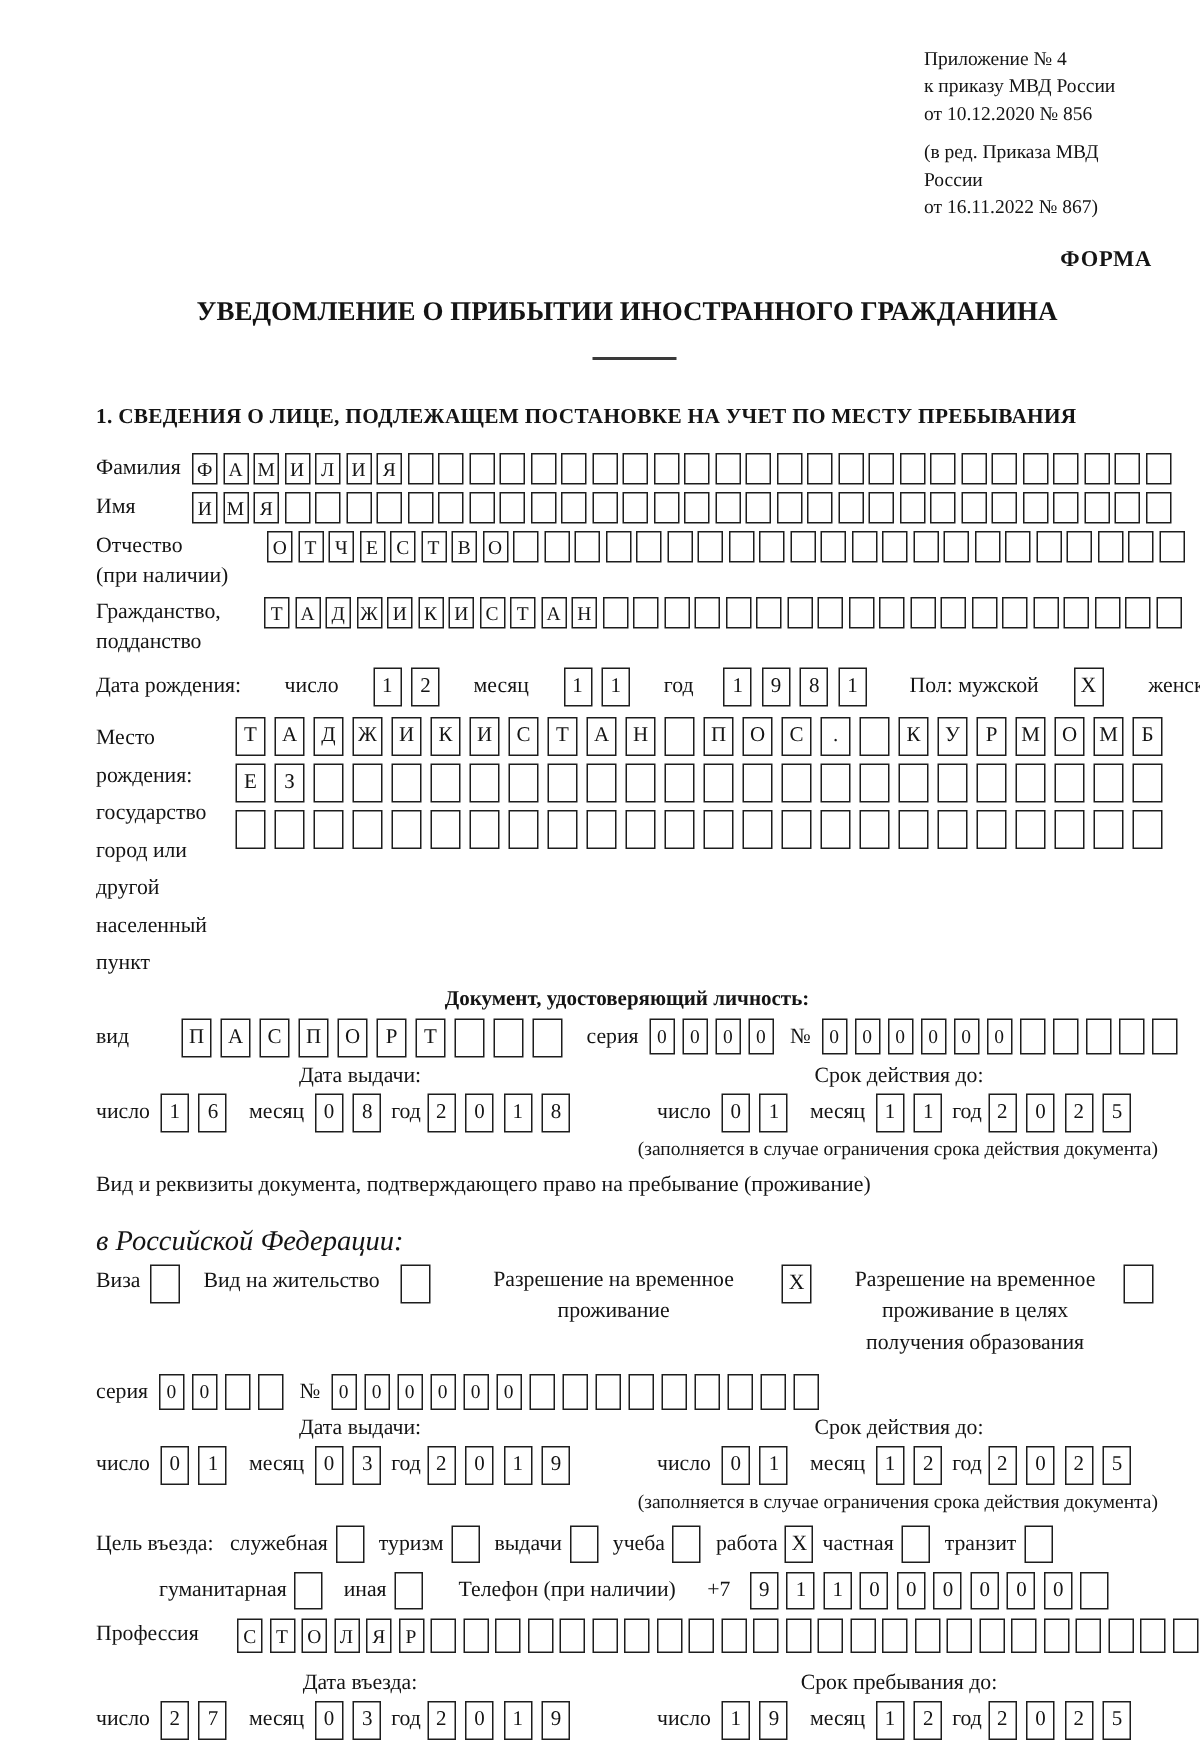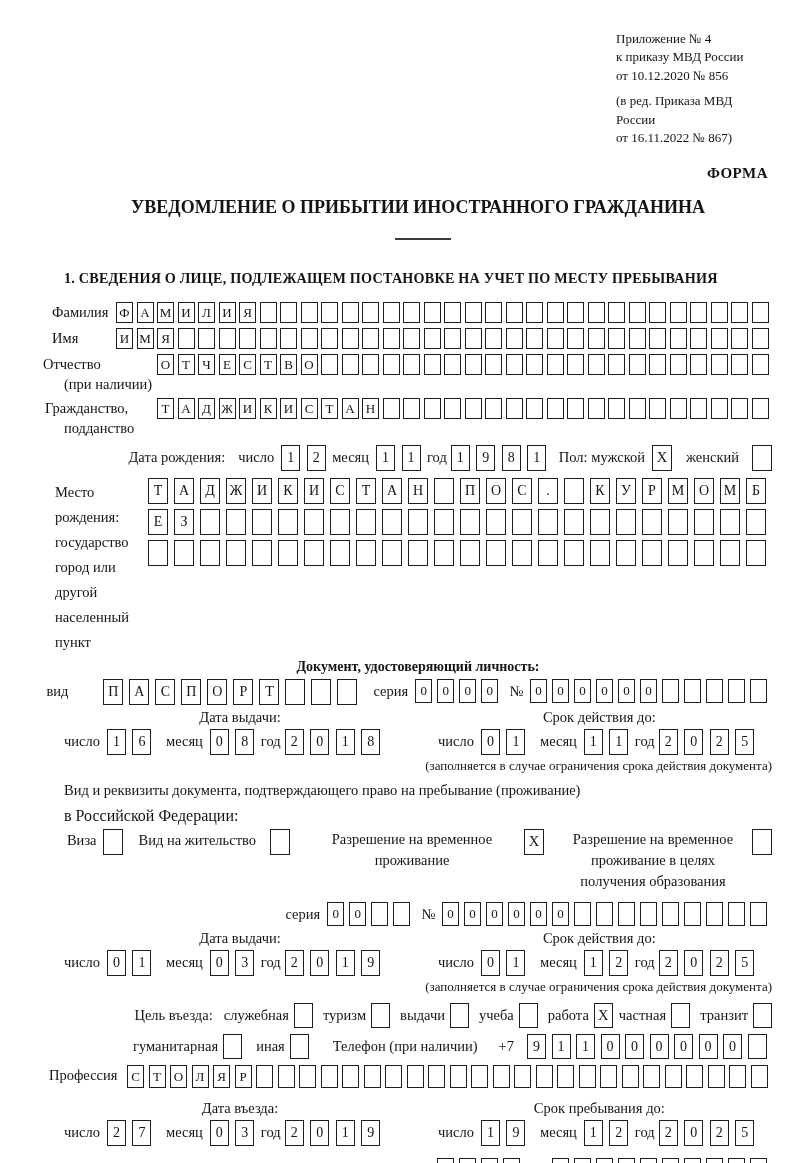--- a/index.html
+++ b/index.html
@@ -12,21 +12,21 @@
 
   .appendix { margin-left:552px; font-size:13px; line-height:1.42; }
   .appendix .grp2 { margin-top:7px; }
   .forma { text-align:right; font-weight:bold; font-size:15px; margin-top:17px; letter-spacing:.5px; padding-right:4px; }
 
   .title { text-align:center; font-weight:bold; font-size:18px; line-height:1.5; margin-top:12px; }
   .blank { display:inline-block; width:56px; height:13px; border-bottom:2px solid #3a3a3a; margin-left:10px; }
 
   .sec-heading { font-weight:bold; font-size:14.2px; margin:22px 0 15px; letter-spacing:.2px; }
 
-  .frow { display:flex; align-items:flex-start;justify-content:flex-end; }
+  .frow { display:flex; align-items:flex-start; }
   .flabel { flex:none; font-size:14.5px; padding-top:2px; }
   .subline { font-size:14.5px; margin:1px 0 5px; }
 
   .cells { display:flex; flex:none; }
   .cell { flex:none; display:flex; align-items:center; justify-content:center;
           border:1.6px solid #1d1d1d; background:#fff; font-size:13px; padding-top:1px; }
   .sz-s  .cell { width:17px; height:21px; margin-right:3.5px; }
   .sz-m  .cell { width:20px; height:26px; margin-right:6px;  font-size:14px; }
   .sz-d  .cell { width:19px; height:26px; margin-right:6.5px; font-size:14px; }
   .sz-n  .cell { width:17px; height:24px; margin-right:5px; }
@@ -34,21 +34,21 @@
   .sz-ph .cell { width:19px; height:25px; margin-right:5.5px; font-size:14px; }
 
   .cb { flex:none; width:20px; height:26px; border:1.6px solid #1d1d1d;
         display:inline-flex; align-items:center; justify-content:center; font-size:14.5px; background:#fff; }
   .cb-s { width:19px; height:25px; }
 
   .dlabel { flex:none; font-size:14.5px; padding-top:4px; margin-right:7px; }
   .date-heading { font-size:14.5px; text-align:center; margin-bottom:3px; }
   .note { font-size:13px; text-align:right; margin-top:3px; }
 
-  .mb7 { margin-bottom:7px; } .mb5 { margin-bottom:5px; } .mb4 { margin-bottom:4px; }
+  .mb7 { margin-bottom:7px;gap:16px; } .mb5 { margin-bottom:5px; } .mb4 { margin-bottom:4px; }
   .ml6 { margin-left:6px; } .ml8 { margin-left:8px; } .ml10 { margin-left:10px; } .ml14 { margin-left:14px; } .ml16 { margin-left:16px; }
   .ml20 { margin-left:20px; } .ml24 { margin-left:24px; }
 
   .w64  { width:64px; }
   .w114 { width:114px; } .w112 { width:112px; }
   .w93  { width:93px; }  .w50  { width:50px; } .w78 { width:78px; }
   .lblcol { flex:none; font-size:14.5px; line-height:19px; padding-top:3px; }
   .bp-lblcol { line-height:25px; padding-top:2px; }
 
   .two-col { display:flex; }
@@ -431,21 +431,21 @@
             <span class="cell">0</span>
             <span class="cell">2</span>
             <span class="cell">5</span>
           </div>
       </div>
     </div>
   </div>
   <div class="note">(заполняется в случае ограничения срока действия документа)</div>
 
   <div style="font-size:14.5px; margin-top:8px;">Вид и реквизиты документа, подтверждающего право на пребывание (проживание)</div>
-  <div style="font-size:16px; margin-top:8px;">в Российской Федерации:</div>
+  <div style="font-size:19px; margin-top:18px;font-style:italic;">в Российской Федерации:</div>
 
   <div class="frow opts-row">
     <div class="opt">
       <span class="olabel">Виза</span>
       <span class="cb ml6"></span>
     </div>
     <div class="opt ml16">
       <span class="olabel">Вид на жительство</span>
       <span class="cb ml14"></span>
     </div>

